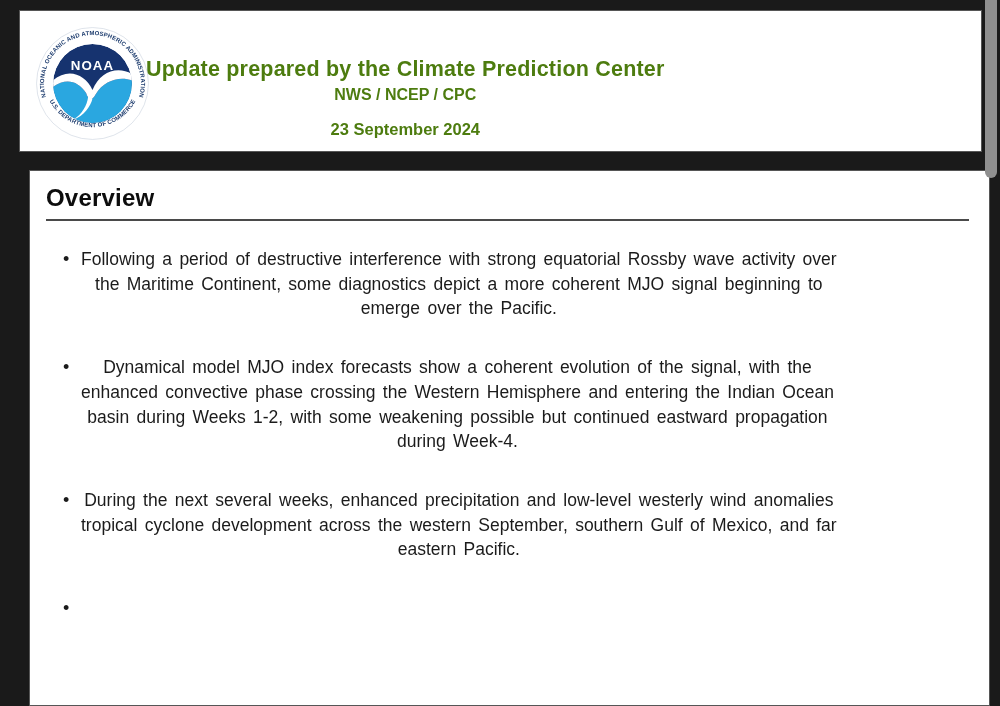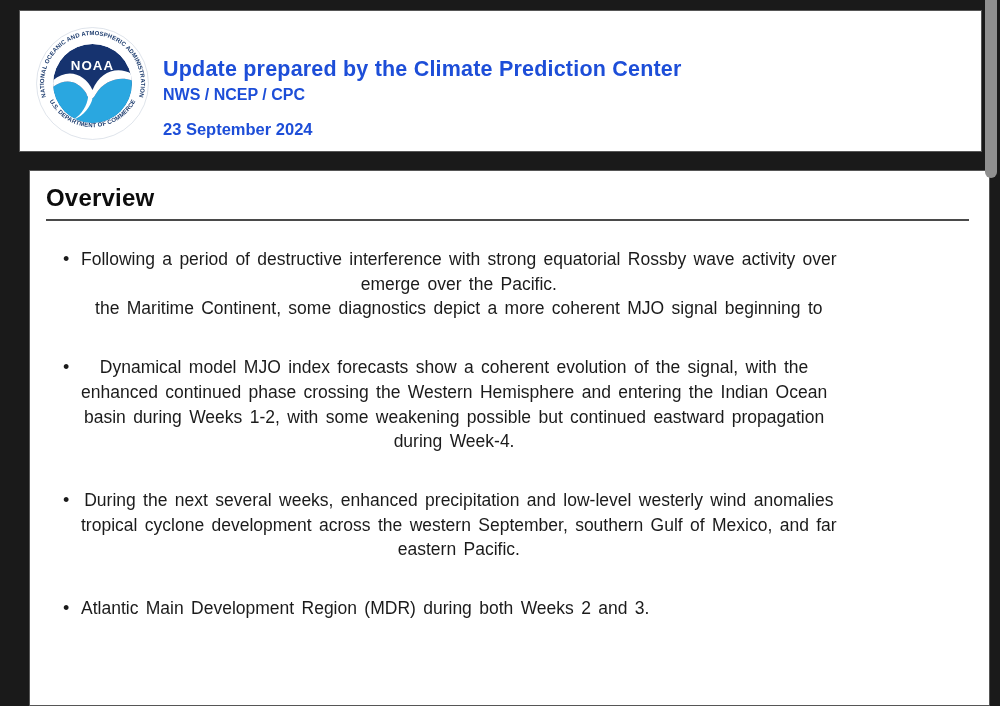--- a/index.html
+++ b/index.html
@@ -23,21 +23,21 @@
   #scrollbar-thumb {
     position: absolute; right: 3px; top: 0;
     width: 12px; height: 178px;
     background: #8f8f8f;
     border-radius: 0 0 6px 6px;
     z-index: 10;
   }
 
   
   #noaa-logo { position: absolute; left: 16px; top: 16px; width: 113px; height: 113px; }
-  #header-text { position: absolute; left: 143px; top: 45px; color: #1d4ed8; }
+  #header-text { position: absolute; left: 126px; top: 45px; color: #4d7c0f; text-align: center; }
   #header-title { font-size: 21.5px; font-weight: bold; line-height: 27px; letter-spacing: 0.2px; }
   #header-org   { font-size: 16px; font-weight: bold; line-height: 22px; margin-top: 1px; }
   #header-date  { font-size: 16.5px; font-weight: bold; line-height: 22px; margin-top: 12px; }
 
   
   #overview-heading {
     margin: 13px 0 0 16px;
     font-size: 24px; font-weight: bold; color: #0d0d0d;
     line-height: 28px; letter-spacing: 0.2px;
   }
@@ -98,44 +98,43 @@
 <div class="card" id="main-card">
   <div id="overview-heading">Overview</div>
   <div id="overview-rule"></div>
 
   <div class="bullet-list">
 
       <div class="bullet-row">
         <span class="bullet-marker">•</span>
         <div class="bullet-lines">
           <div class="line">Following a period of destructive interference with strong equatorial Rossby wave activity over</div>
+          <div class="line">the Maritime Continent, some diagnostics depict a more coherent MJO signal beginning to</div>
           <div class="line">emerge over the Pacific.</div>
-          <div class="line">the Maritime Continent, some diagnostics depict a more coherent MJO signal beginning to</div>
         </div>
       </div>
 
       <div class="bullet-row">
         <span class="bullet-marker">•</span>
         <div class="bullet-lines">
           <div class="line">Dynamical model MJO index forecasts show a coherent evolution of the signal, with the</div>
-          <div class="line">enhanced continued phase crossing the Western Hemisphere and entering the Indian Ocean</div>
+          <div class="line">enhanced convective phase crossing the Western Hemisphere and entering the Indian Ocean</div>
           <div class="line">basin during Weeks 1-2, with some weakening possible but continued eastward propagation</div>
           <div class="line">during Week-4.</div>
         </div>
       </div>
 
       <div class="bullet-row">
         <span class="bullet-marker">•</span>
         <div class="bullet-lines">
           <div class="line">During the next several weeks, enhanced precipitation and low-level westerly wind anomalies</div>
           <div class="line">tropical cyclone development across the western September, southern Gulf of Mexico, and far</div>
           <div class="line">eastern Pacific.</div>
         </div>
       </div>
 
       <div class="bullet-row">
         <span class="bullet-marker">•</span>
         <div class="bullet-lines">
-          <div class="line">Atlantic Main Development Region (MDR) during both Weeks 2 and 3.</div>
         </div>
       </div>
     </div>
 </div>
 
 </body></html>

